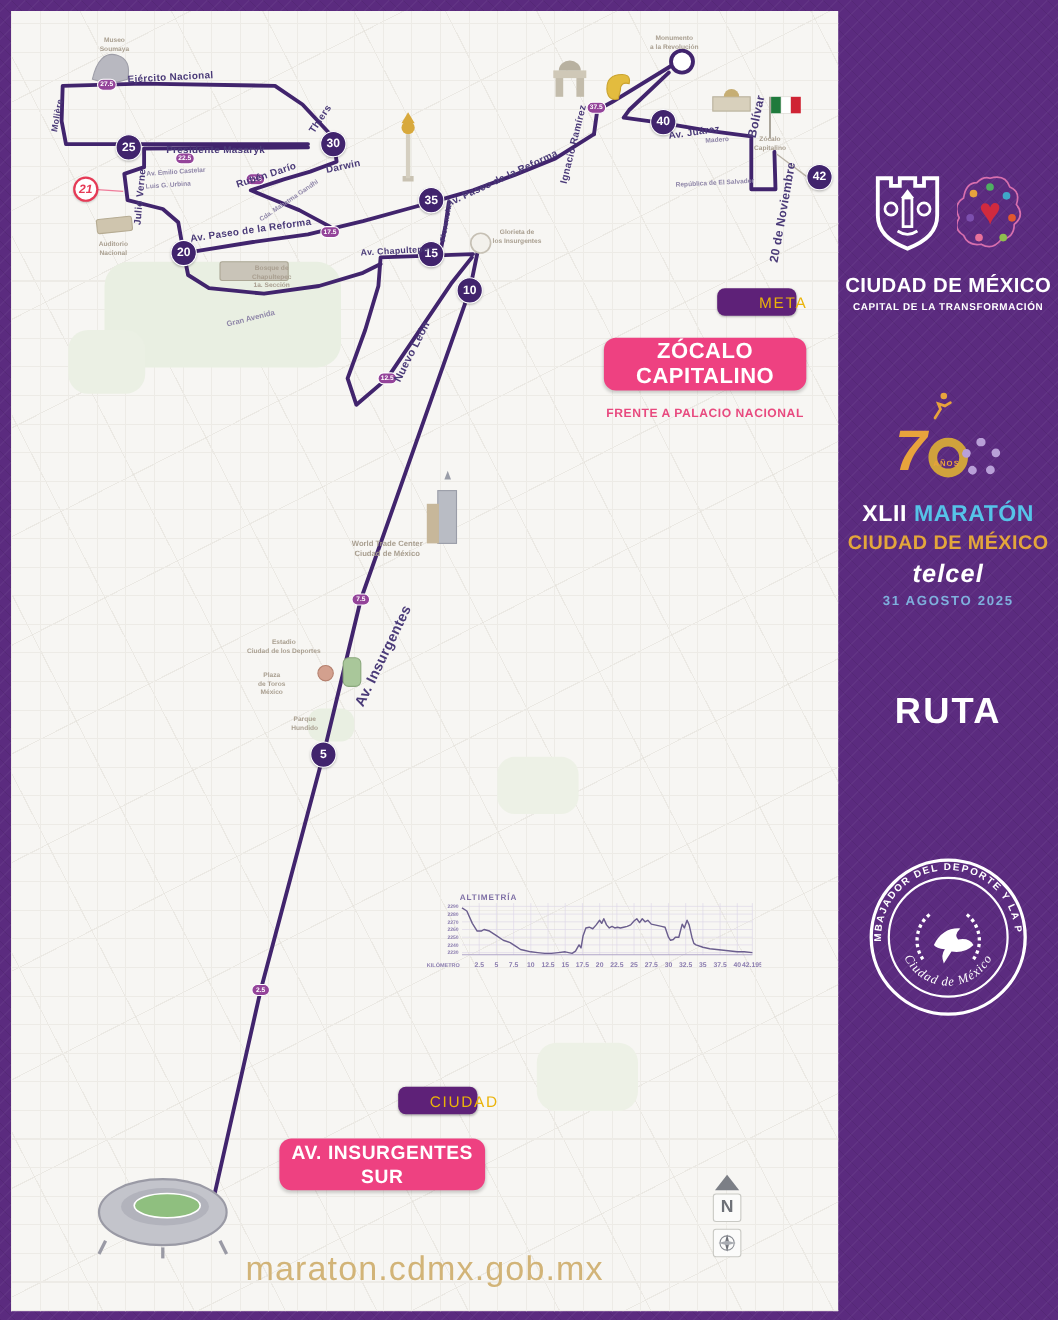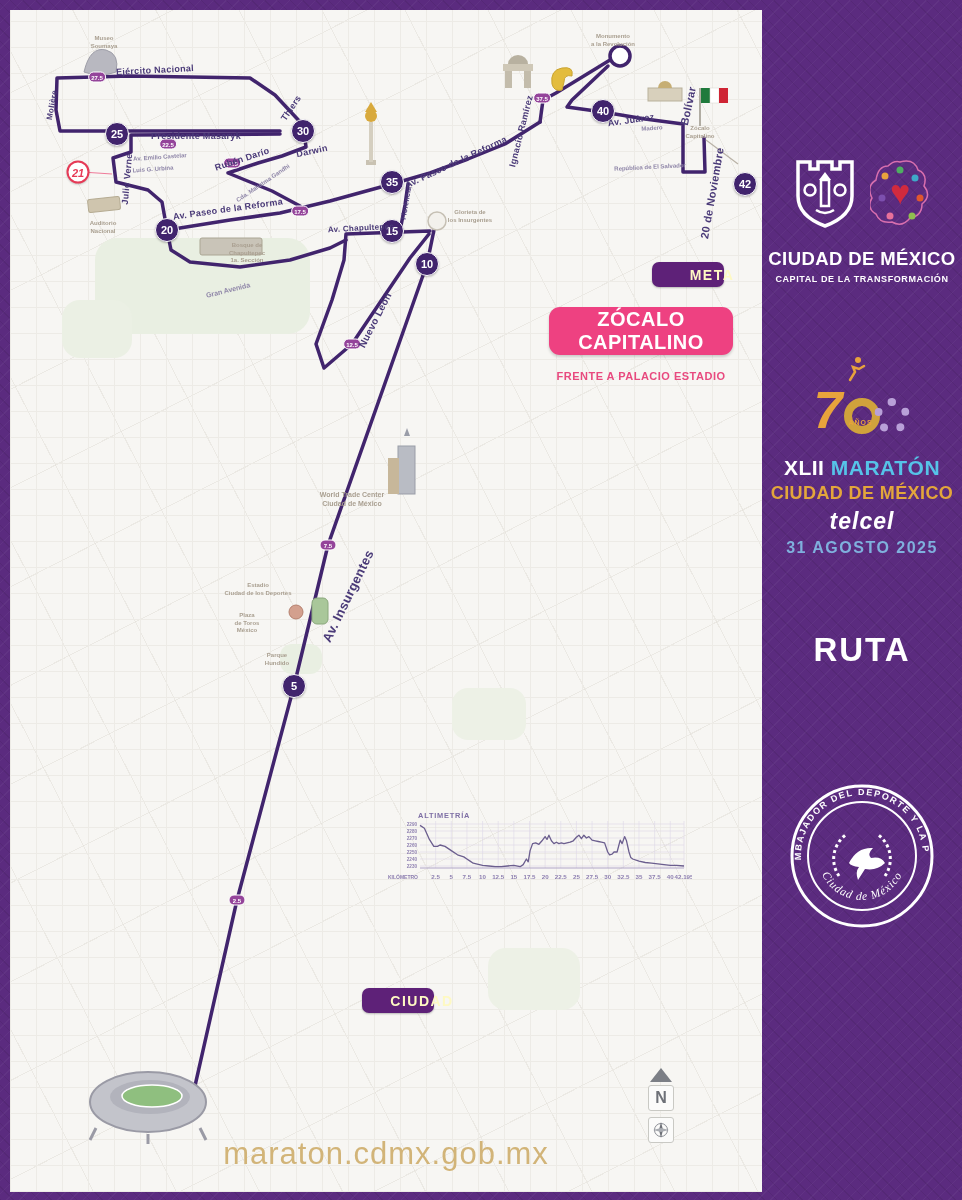--- a/index.html
+++ b/index.html
@@ -20,21 +20,21 @@
     transform:translate(-50%,-50%);box-shadow:0 1px 2px rgba(0,0,0,.25);}
   .half-marker{position:absolute;width:23px;height:23px;border-radius:50%;background:#fff;border:2.5px solid #e63a56;
     color:#e63a56;font-size:11px;font-weight:bold;font-style:italic;display:flex;align-items:center;justify-content:center;
     transform:translate(-50%,-50%);box-shadow:0 1px 2px rgba(0,0,0,.2);}
   .mini-marker{position:absolute;min-width:17px;height:11px;border-radius:6px;background:#94449a;border:1px solid #fff;
     color:#fff;font-size:6px;font-weight:bold;display:flex;align-items:center;justify-content:center;
     transform:translate(-50%,-50%);padding:0 2px;}
   .street-label{position:absolute;color:#4a3a78;font-weight:bold;white-space:nowrap;letter-spacing:.3px;}
   .street-tiny{position:absolute;color:#8f86a8;font-weight:bold;white-space:nowrap;}
   .poi-label{position:absolute;color:#a99f90;font-weight:bold;text-align:center;white-space:pre-line;line-height:1.25;}
-  .tag-badge{position:absolute;background:#5e2178;color:#fef9c3;font-weight:bold;letter-spacing:1.5px;
+  .tag-badge{position:absolute;background:#5e2178;color:#eab308;font-weight:normal;letter-spacing:1.5px;
     border-radius:7px;display:flex;align-items:center;justify-content:center;font-size:14px;box-shadow:0 1px 2px rgba(0,0,0,.25);padding-left:48px;}
   .pink-banner{position:absolute;background:#ee4181;color:#fff;font-weight:bold;border-radius:11px;
     display:flex;align-items:center;justify-content:center;text-align:center;letter-spacing:.5px;box-shadow:0 2px 3px rgba(0,0,0,.18);}
   .pink-sub{position:absolute;color:#e84a7f;font-weight:bold;text-align:center;white-space:pre-line;line-height:1.3;}
   .map-url{position:absolute;left:10px;top:1136px;width:752px;text-align:center;color:#d2b478;font-size:31px;letter-spacing:1px;}
   
   .sidebar{position:absolute;left:762px;top:0;width:200px;height:1200px;display:flex;flex-direction:column;align-items:center;}
   .city-logo-icons{margin-top:158px;display:flex;gap:14px;align-items:center;}
   .city-title{margin-top:18px;color:#fff;font-weight:bold;font-size:18.5px;letter-spacing:.4px;text-align:center;}
   .city-sub{margin-top:4px;color:#fff;font-weight:bold;font-size:9px;letter-spacing:.6px;text-align:center;}
@@ -42,21 +42,21 @@
   .anniv .seven{color:#e8a33c;font-size:52px;font-weight:bold;font-style:italic;line-height:.9;}
   .ring{width:36px;height:36px;border-radius:50%;display:inline-block;position:relative;}
   .ring1{border:8px solid #d0a23c;margin-left:2px;}
   .ring2{border:8px dotted #b9a0d8;margin-left:-6px;}
   .anios{position:absolute;left:-4px;top:13px;color:#e8a33c;font-size:7px;font-weight:bold;letter-spacing:1px;}
   .runner{position:absolute;left:28px;top:-14px;}
   .event-line1{margin-top:22px;font-weight:bold;font-size:21px;letter-spacing:.5px;}
   .event-line1 .xlii{color:#fff;} .event-line1 .mar{color:#56c3e8;}
   .event-line2{margin-top:3px;color:#e3a63b;font-weight:bold;font-size:18px;letter-spacing:.4px;}
   .sponsor{margin-top:4px;color:#fff;font-weight:bold;font-style:italic;font-size:23px;letter-spacing:1px;}
-  .event-date{margin-top:4px;color:#7fb0dd;font-weight:bold;font-size:16px;letter-spacing:1.5px;}
+  .event-date{margin-top:4px;color:#7fb0dd;font-weight:bold;font-size:12px;letter-spacing:1.5px;}
   .ruta{margin-top:74px;color:#fff;font-weight:bold;font-size:33px;letter-spacing:2px;}
   .badge-wrap{margin-top:112px;}
   
   .compass{position:absolute;left:644px;top:1068px;width:34px;text-align:center;}
   .compass .tri{width:0;height:0;border-left:11px solid transparent;border-right:11px solid transparent;
     border-bottom:14px solid #7c7f86;margin:0 auto;}
   .compass .nbox{margin:3px auto 0;width:26px;height:26px;background:#fbfbfa;border:1px solid #c9c9c4;border-radius:3px;
     color:#6e7178;font-weight:bold;font-size:16px;line-height:24px;}
   .compass .rose{margin:6px auto 0;width:26px;height:26px;background:#fbfbfa;border:1px solid #c9c9c4;border-radius:3px;
     display:flex;align-items:center;justify-content:center;}
@@ -140,21 +140,21 @@
 
   <div id="labels-layer">
       <div class="km-marker" style="left: 294px; top: 686px;">5</div>
       <div class="km-marker" style="left: 427px; top: 264px;">10</div>
       <div class="km-marker" style="left: 392px; top: 231px;">15</div>
       <div class="km-marker" style="left: 167px; top: 230px;">20</div>
       <div class="km-marker" style="left: 117px; top: 134px;">25</div>
       <div class="km-marker" style="left: 303px; top: 131px;">30</div>
       <div class="km-marker" style="left: 392px; top: 182px;">35</div>
       <div class="km-marker" style="left: 603px; top: 111px;">40</div>
-      <div class="km-marker" style="left: 745px; top: 184px;">42</div>
+      <div class="km-marker" style="left: 745px; top: 161px;">42</div>
       <div class="half-marker" style="left: 78px; top: 172px;">21</div>
       <div class="mini-marker" style="left: 237px; top: 900px;">2.5</div>
       <div class="mini-marker" style="left: 328px; top: 545px;">7.5</div>
       <div class="mini-marker" style="left: 352px; top: 344px;">12.5</div>
       <div class="mini-marker" style="left: 300px; top: 211px;">17.5</div>
       <div class="mini-marker" style="left: 168px; top: 144px;">22.5</div>
       <div class="mini-marker" style="left: 97px; top: 77px;">27.5</div>
       <div class="mini-marker" style="left: 232px; top: 163px;">32.5</div>
       <div class="mini-marker" style="left: 542px; top: 98px;">37.5</div>
       <div class="street-label" style="left: 155px; top: 70px; font-size: 9px; transform: translate(-50%, -50%) rotate(-3deg);">Ejército Nacional</div>
@@ -199,23 +199,24 @@
 Ciudad de los Deportes</div>
       <div class="poi-label" style="left: 247px; top: 623px; font-size: 6px; transform: translate(-50%, -50%);">Plaza
 de Toros
 México</div>
       <div class="poi-label" style="left: 277px; top: 659px; font-size: 6px; transform: translate(-50%, -50%);">Parque
 Hundido</div>
     </div>
 
   <div class="tag-badge" style="left:652px;top:262px;width:72px;height:25px;">META</div>
   <div class="pink-banner" style="left:549px;top:307px;width:184px;height:48px;font-size:20px;">ZÓCALO CAPITALINO</div>
-  <div class="pink-sub" style="left:540px;top:369px;width:202px;font-size:11px;letter-spacing:.5px;">FRENTE A PALACIO ESTADIO</div>
+  <div class="pink-sub" style="left:540px;top:369px;width:202px;font-size:11px;letter-spacing:.5px;">FRENTE A PALACIO NACIONAL</div>
 
   <div class="tag-badge" style="left:362px;top:988px;width:72px;height:25px;">CIUDAD</div>
+  <div class="pink-banner" style="left:254px;top:1035px;width:187px;height:47px;font-size:17.5px;">AV. INSURGENTES SUR</div>
 
   <div class="map-url">maraton.cdmx.gob.mx</div>
 
   <div class="compass">
     <div class="tri"></div>
     <div class="nbox">N</div>
     <div class="rose">
       <svg width="18" height="18" viewBox="0 0 18 18">
         <circle cx="9" cy="9" r="6.5" fill="none" stroke="#8a8d94" stroke-width="1"></circle>
         <path d="M9,1 L11,9 L9,17 L7,9 Z" fill="#6e7178"></path>

